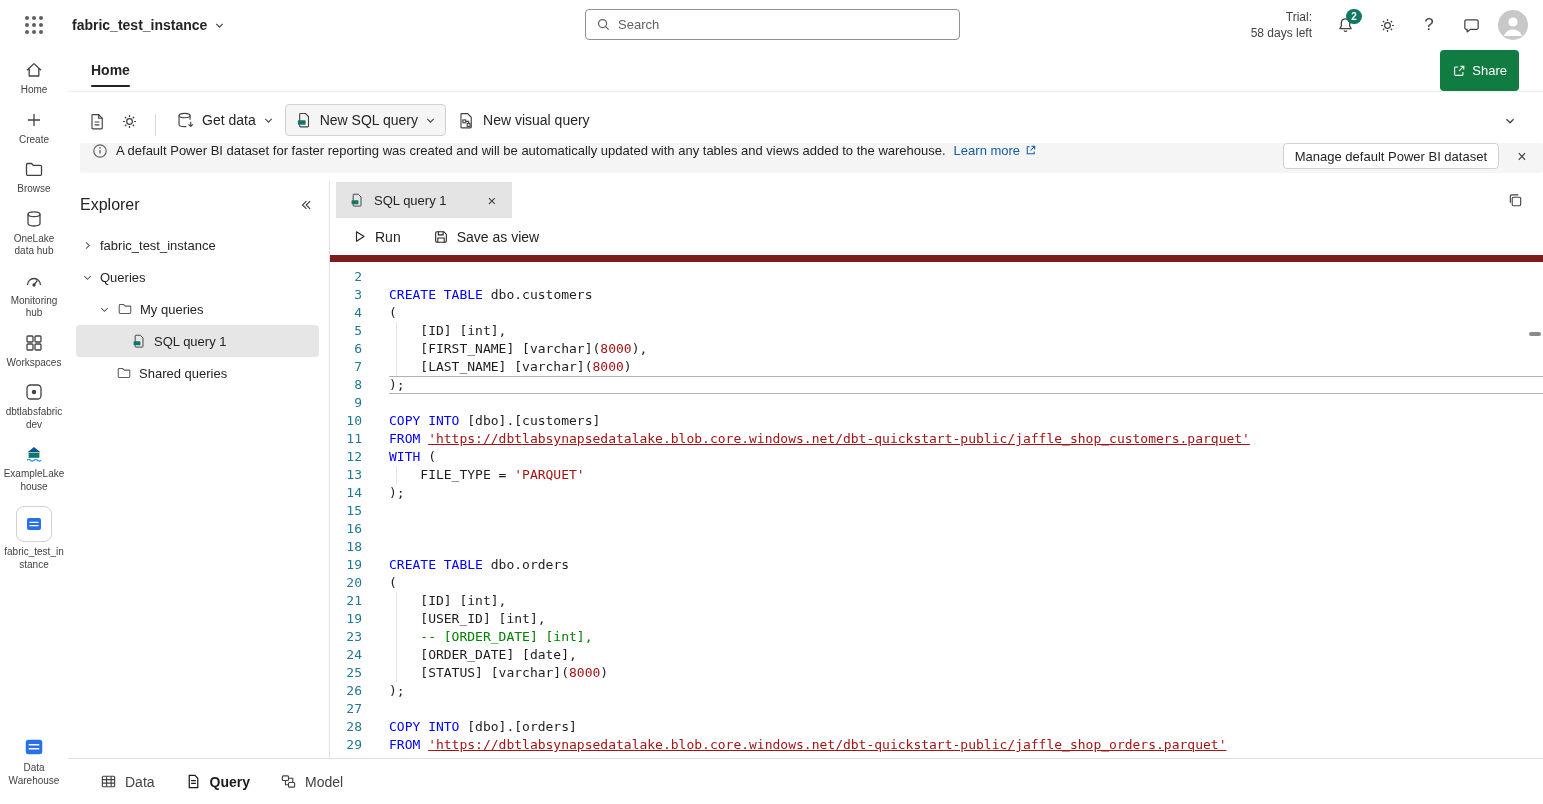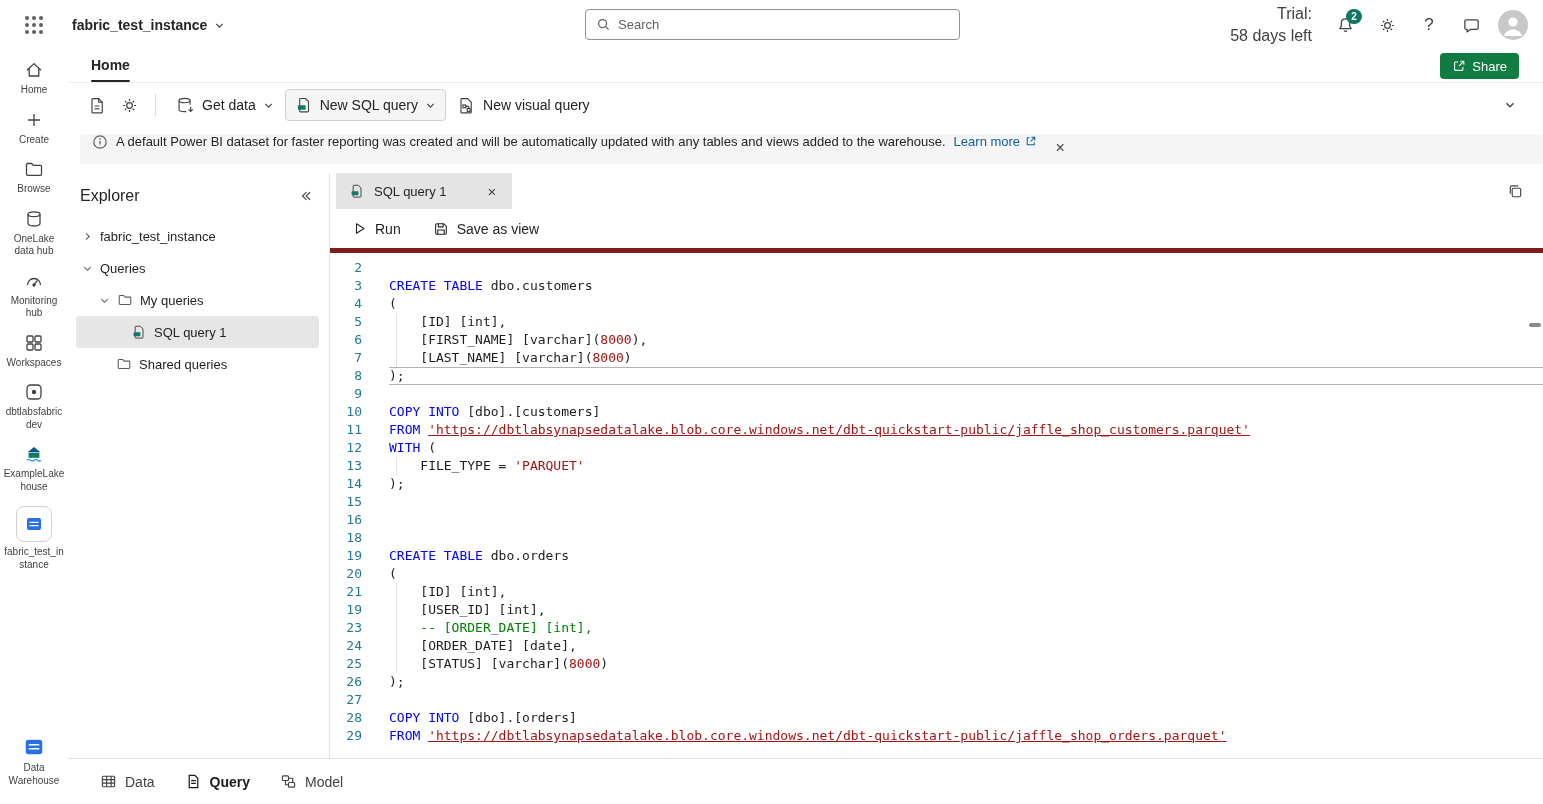--- a/index.html
+++ b/index.html
@@ -13,45 +13,45 @@
   .topbar{flex:0 0 50px;display:flex;align-items:center;position:relative;background:#fff}
   .waffle-btn{width:68px;height:50px;display:flex;align-items:center;justify-content:center}
   .waffle{display:grid;grid-template-columns:repeat(3,4px);grid-template-rows:repeat(3,4px);gap:3px}
   .waffle i{background:#5f5f5f;border-radius:50%;display:block}
   .app-title-btn{display:flex;align-items:center;gap:7px;font-size:14px;font-weight:600;margin-left:4px}
   .search-wrap{position:absolute;left:585px;top:9px;width:375px;height:31px;border:1px solid #919191;
     border-radius:4px;display:flex;align-items:center;gap:7px;padding:0 10px;background:#fff}
   .search-wrap input{border:none;outline:none;flex:1;font-size:13px;background:transparent;color:#242424}
   .search-wrap input::placeholder{color:#616161}
   .topbar-right{margin-left:auto;display:flex;align-items:center;gap:8px;padding-right:13px}
-  .trial{font-size:16px;color:#424242;text-align:right;line-height:1.35;margin-right:8px}
+  .trial{font-size:12px;color:#424242;text-align:right;line-height:1.35;margin-right:8px}
   .tb-iconbtn{width:34px;height:34px;display:flex;align-items:center;justify-content:center;position:relative;border-radius:4px}
   .badge{position:absolute;top:1px;right:0;background:var(--badge-teal,#117865);color:#fff;font-size:10px;
     line-height:15px;min-width:16px;height:15px;border-radius:8px;text-align:center;padding:0 2px;font-weight:600}
   .help-q{font-size:17px;color:#424242}
 
   
   .body-row{flex:1;display:flex;min-height:0}
   .rail{flex:0 0 68px;display:flex;flex-direction:column;align-items:center;padding:10px 0 8px;overflow:hidden}
   .rail-item{display:flex;flex-direction:column;align-items:center;gap:4px;margin-bottom:13px;width:66px}
   .ri-label{font-size:10px;color:#424242;text-align:center;line-height:1.25;overflow-wrap:anywhere;max-width:62px}
   .sel-box{width:36px;height:36px;border:1px solid #d1d1d1;border-radius:8px;display:flex;align-items:center;justify-content:center;background:#fff}
   .rail-bottom{margin-top:auto;margin-bottom:9px}
 
   .main-col{flex:1;display:flex;flex-direction:column;min-width:0}
 
   
   .ribbon-tabs{flex:0 0 32px;display:flex;align-items:center;padding:0 24px 0 14px;border-bottom:1px solid #ededed}
   .ribbon-tab{font-size:14px;font-weight:600;height:32px;line-height:30px;padding:0 9px;position:relative}
   .ribbon-tab.active::after{content:"";position:absolute;left:9px;right:9px;bottom:0;height:2px;background:#242424;border-radius:1px}
-  .share-btn{margin-left:auto;background:var(--share-green,#107C41);color:#fff;height:26px;border-radius:4px;
+  .share-btn{margin-left:auto;background:var(--share-green,#107C41);color:#fff;height:41px;border-radius:4px;
     display:flex;align-items:center;gap:6px;padding:0 12px;font-size:13px}
 
   
-  .toolbar{flex:0 0 44px;display:flex;align-items:center;gap:2px;padding:0 18px 0 14px}
+  .toolbar{flex:0 0 44px;display:flex;align-items:flex-end;gap:2px;padding:0 18px 0 14px}
   .icon-btn{width:30px;height:30px;display:flex;align-items:center;justify-content:center;border-radius:4px}
   .vsep{width:1px;height:22px;background:#d9d9d9;margin:0 9px}
   .tb-btn{display:flex;align-items:center;gap:7px;height:32px;padding:0 9px;border-radius:4px;font-size:14px;color:#242424}
   .tb-btn.boxed{border:1px solid #d1d1d1;background:#f5f5f5}
   .flex-sp{flex:1}
 
   
   .banner{height:30px;margin:7px 0 9px 12px;background:#f5f5f5;display:flex;align-items:flex-start;gap:8px;
     padding:0 6px 0 12px;font-size:13px;color:#242424;border-radius:2px}
   .learn-more{color:var(--link-blue,#115EA3);display:flex;align-items:center;gap:4px;text-decoration:none;cursor:pointer}
@@ -70,21 +70,21 @@
   .tree-row .tw{width:12px;display:flex;justify-content:center;flex:0 0 12px}
   .p1{padding-left:5px}.p2{padding-left:22px}.p2b{padding-left:40px}.p3{padding-left:55px}
   .tree-row.selected{background:#e6e6e6}
 
   
   .editor-pane{flex:1;display:flex;flex-direction:column;min-width:0;position:relative}
   .tabstrip{flex:0 0 36px;display:flex;align-items:center;padding-left:6px}
   .qtab{height:36px;display:flex;align-items:center;gap:9px;padding:0 10px 0 13px;background:#e4e4e4;font-size:13px;min-width:176px}
   .qtab-close{font-size:15px;color:#424242;margin-left:auto;width:20px;text-align:center}
   .copy-btn{margin-left:auto;margin-right:14px;width:28px;height:28px;display:flex;align-items:center;justify-content:center}
-  .runbar{flex:0 0 44px;display:flex;align-items:center;gap:32px;padding-left:22px;border-bottom:5px solid #7f1d1d}
+  .runbar{flex:0 0 44px;display:flex;align-items:center;gap:32px;padding-left:22px;border-bottom:7px solid #7f1d1d}
   .runbar button{display:flex;align-items:center;gap:8px;font-size:14px;color:#242424}
   .code-area{flex:1;position:relative;overflow:hidden;padding-top:6px;
     font-family:"DejaVu Sans Mono","Liberation Mono",monospace;font-size:13px;line-height:18px}
   .code-row{display:flex;height:18px;white-space:pre}
   .code-row.indent{background:linear-gradient(#e3e3e3,#e3e3e3) no-repeat 66px 0 / 1px 100%}
   .ln{flex:0 0 32px;text-align:right;color:var(--line-number,#237893)}
   .ct{flex:1;margin-left:27px;color:var(--tok-plain,#1e1e1e)}
   .code-row.current .ct{box-shadow:inset 0 1px 0 #b2b2b2,inset 0 -1px 0 #b2b2b2}
   .tok-kw{color:var(--tok-kw,#0000ff)}
   .tok-str{color:var(--tok-str,#a31515)}
@@ -321,20 +321,23 @@
             <circle cx="8" cy="4.9" r=".8" fill="#616161"></circle>
           </svg>
         <span>A default Power BI dataset for faster reporting was created and will be automatically updated with any tables and views added to the warehouse.</span>
         <a class="learn-more">
           <span>Learn more</span>
           <svg viewBox="0 0 14 14" width="13" height="13" fill="none" stroke="#115EA3" stroke-width="1.1">
               <path d="M6 3H3.5v7.5H11V8"></path>
               <path d="M8 2.5h3.5V6M11.2 2.8 7 7"></path>
             </svg>
         </a>
+        <button class="manage-btn">
+          <span>Manage default Power BI dataset</span>
+        </button>
         <button class="banner-close">
           <span>×</span>
         </button>
       </div>
 
       <div class="content-row">
 
         <aside class="explorer">
           <div class="exp-header">
             <span class="exp-title">Explorer</span>

